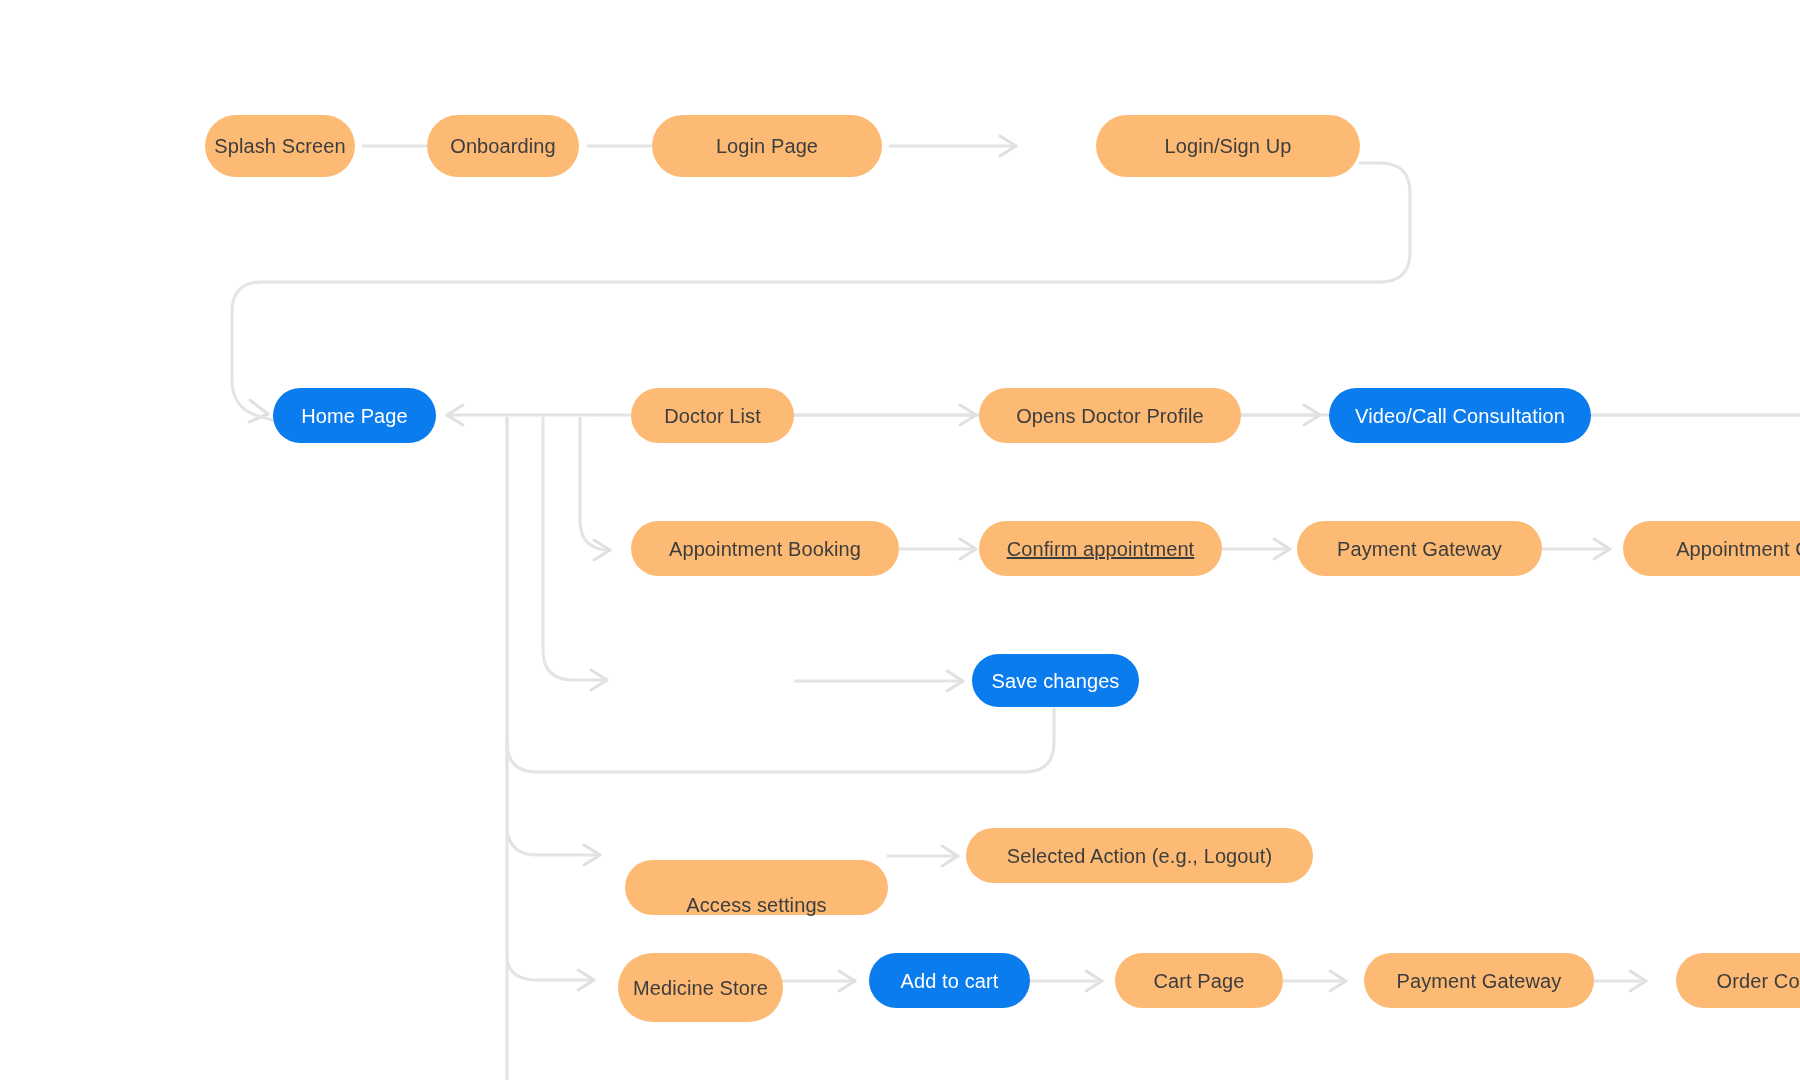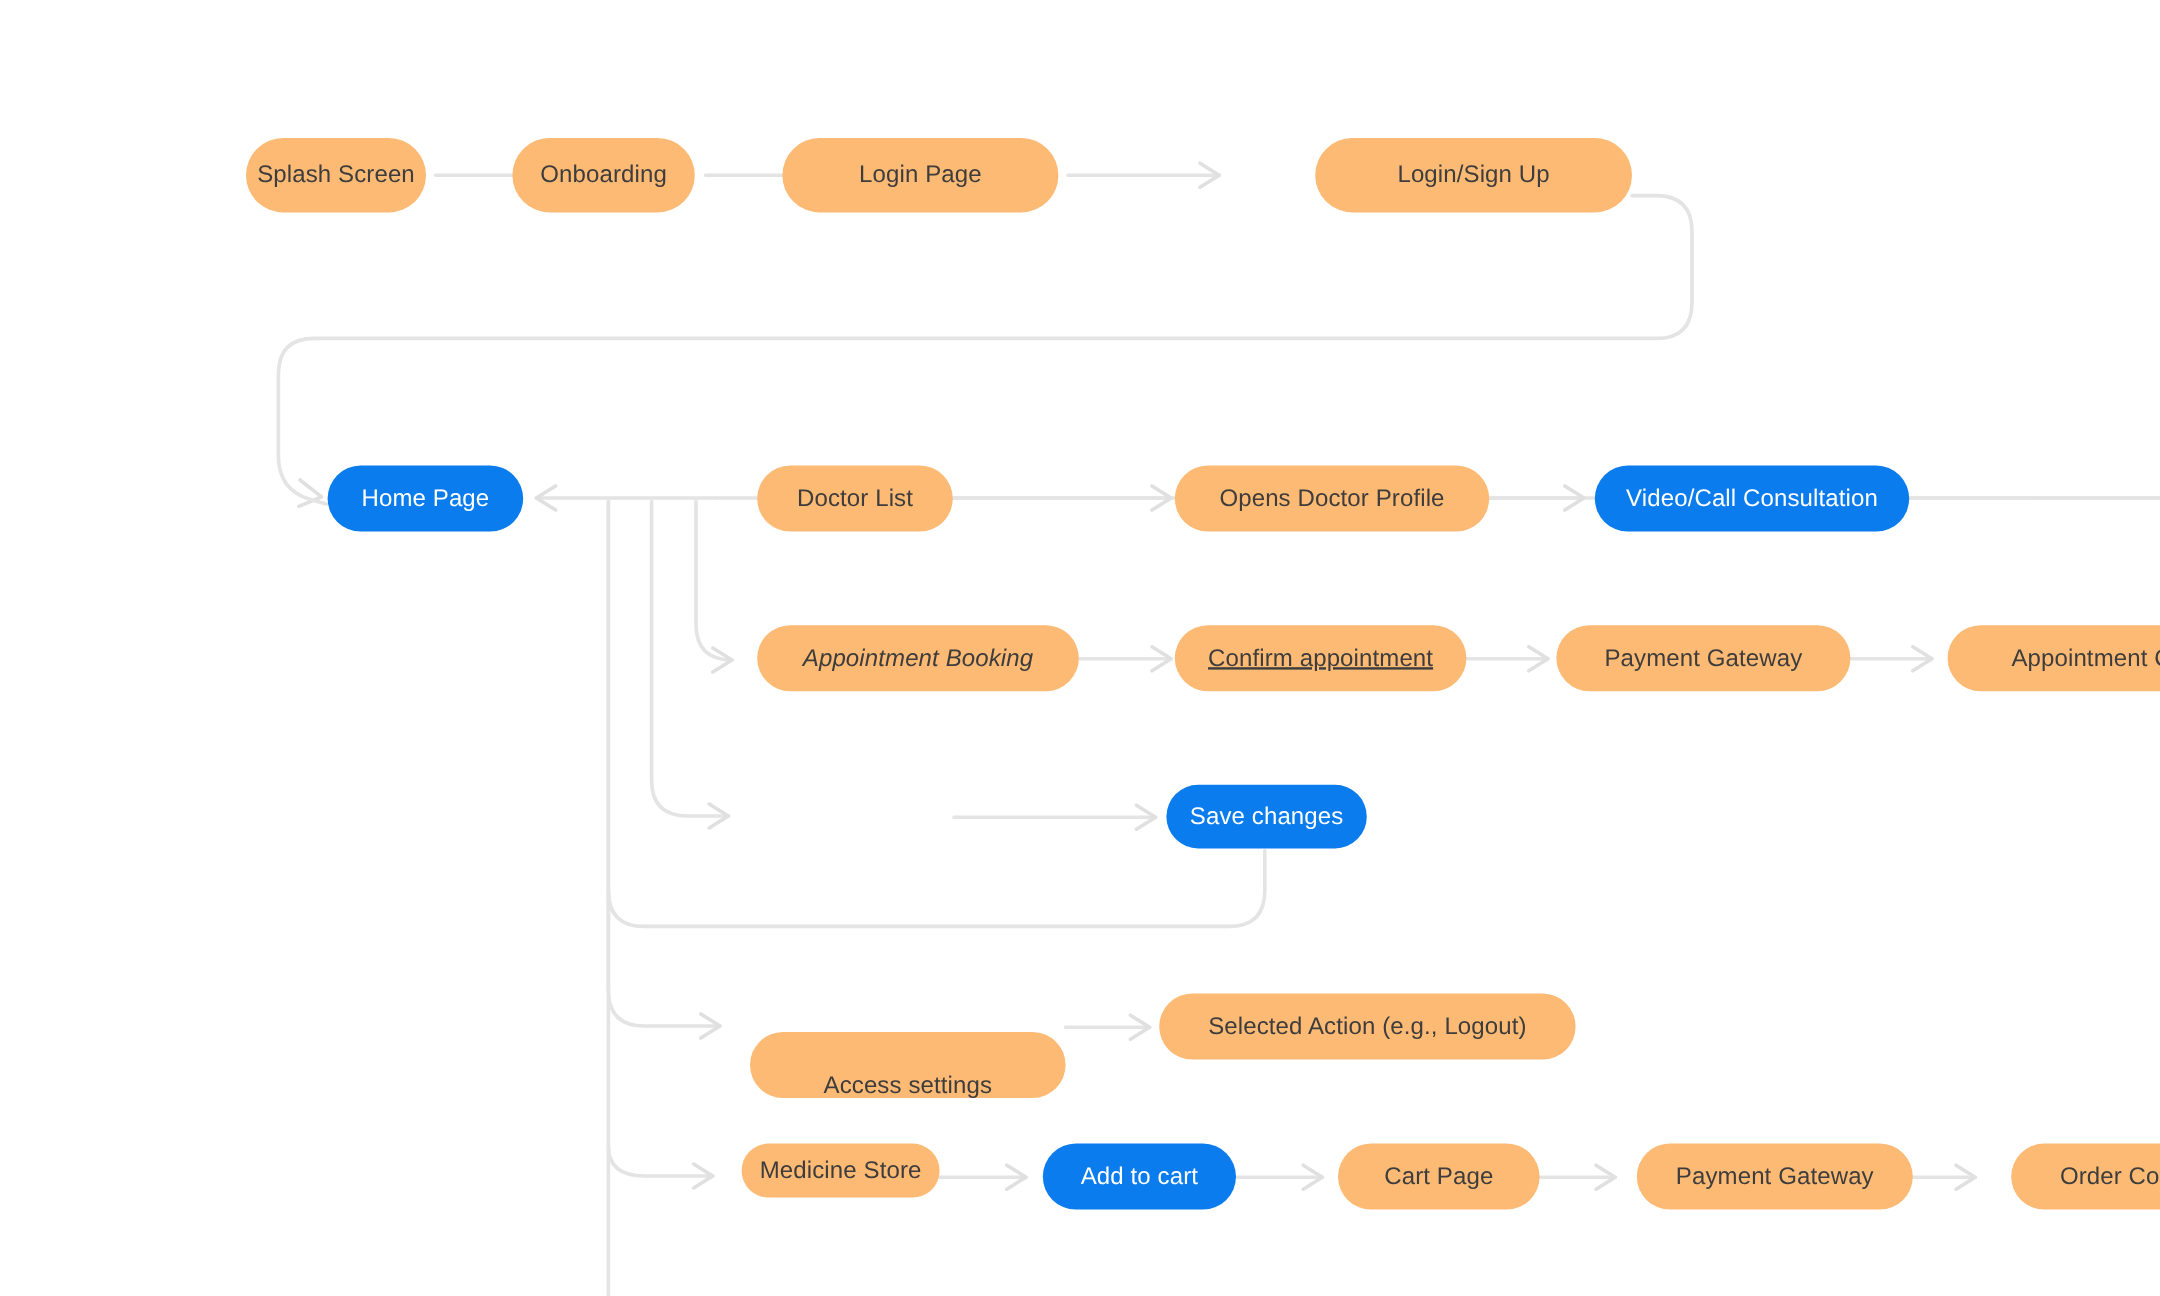--- a/index.html
+++ b/index.html
@@ -198,21 +198,21 @@
   </div>
 
   <div class="node" style="left:979px; top:388px; width:262px; height:55px;">
     <span class="node-label">Opens Doctor Profile</span>
   </div>
 
   <div class="node accent" style="left:1329px; top:388px; width:262px; height:55px;">
     <span class="node-label">Video/Call Consultation</span>
   </div>
 
-  <div class="node" style="left:631px; top:521px; width:268px; height:55px;font-style:italic;">
+  <div class="node" style="left:631px; top:521px; width:268px; height:55px;">
     <span class="node-label">Appointment Booking</span>
   </div>
 
   <div class="node" style="left:979px; top:521px; width:243px; height:55px;text-decoration:underline;">
     <span class="node-label">Confirm appointment</span>
   </div>
 
   <div class="node" style="left:1297px; top:521px; width:245px; height:55px;">
     <span class="node-label">Payment Gateway</span>
   </div>
@@ -227,21 +227,21 @@
   </div>
 
   <div class="node" style="left:625px; top:860px; width:263px; height:55px;align-items:flex-end;">
     <span class="node-label">Access settings</span>
   </div>
 
   <div class="node" style="left:966px; top:828px; width:347px; height:55px;">
     <span class="node-label">Selected Action (e.g., Logout)</span>
   </div>
 
-  <div class="node" style="left:618px; top:953px; width:165px; height:45px;">
+  <div class="node" style="left:618px; top:953px; width:165px; height:69px;">
     <span class="node-label">Medicine Store</span>
   </div>
 
   <div class="node accent" style="left:869px; top:953px; width:161px; height:55px;align-items:center;">
     <span class="node-label">Add to cart</span>
   </div>
 
   <div class="node" style="left:1115px; top:953px; width:168px; height:55px;">
     <span class="node-label">Cart Page</span>
   </div>

